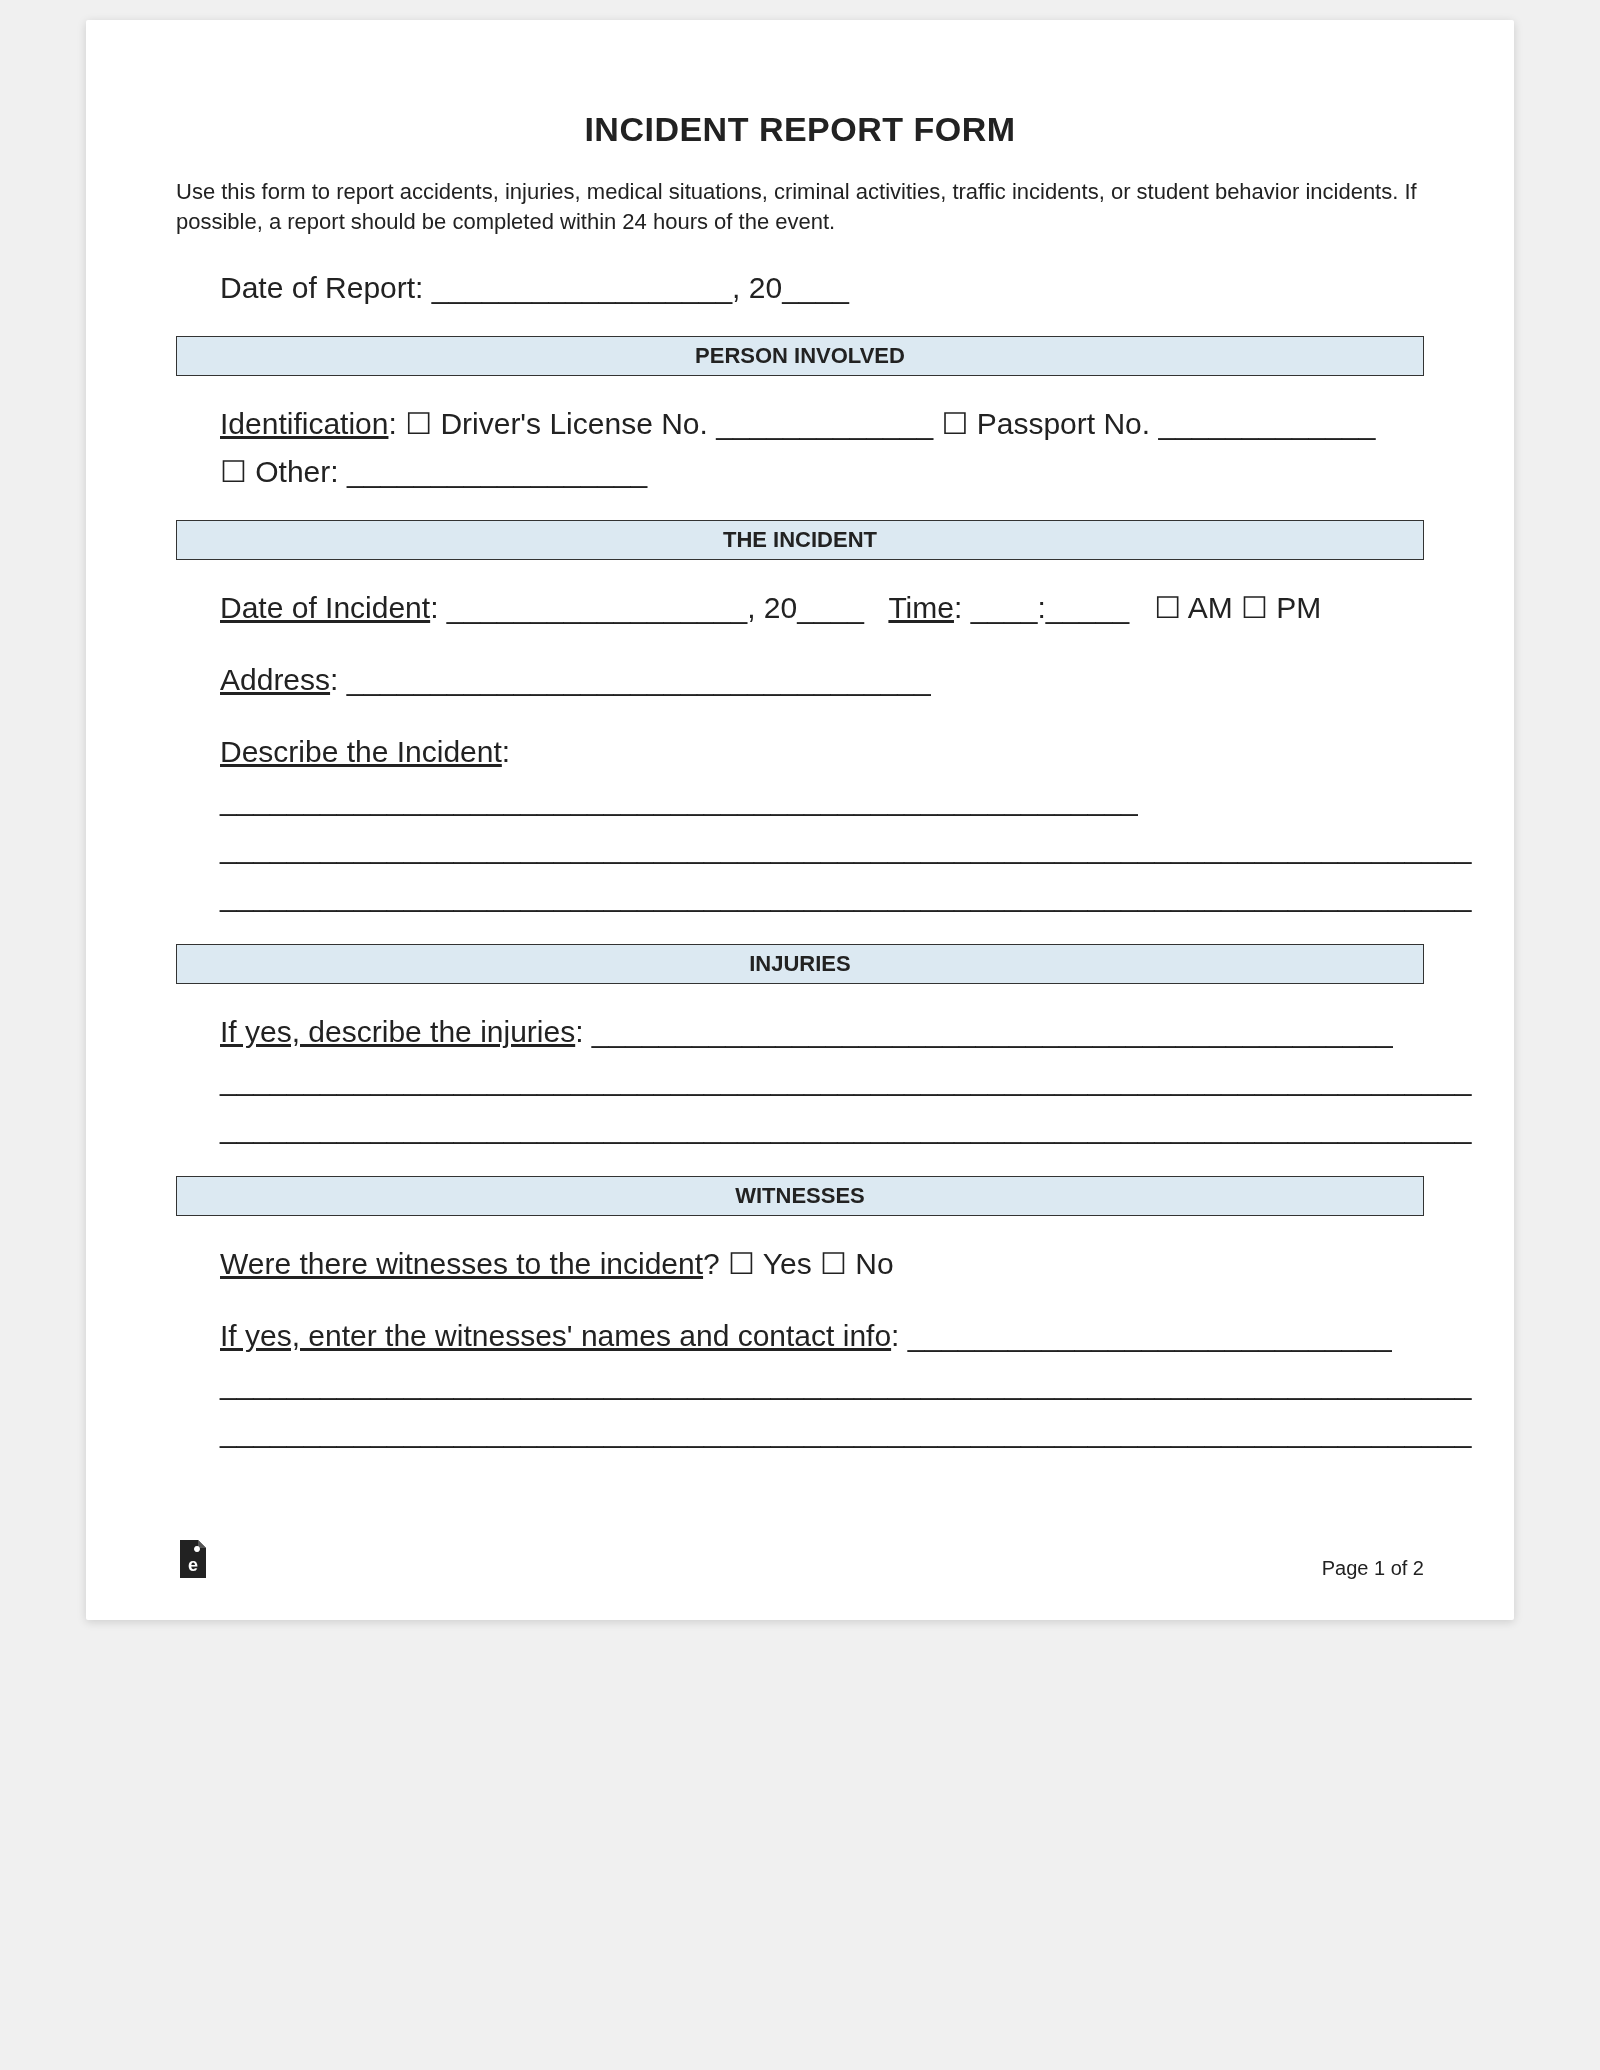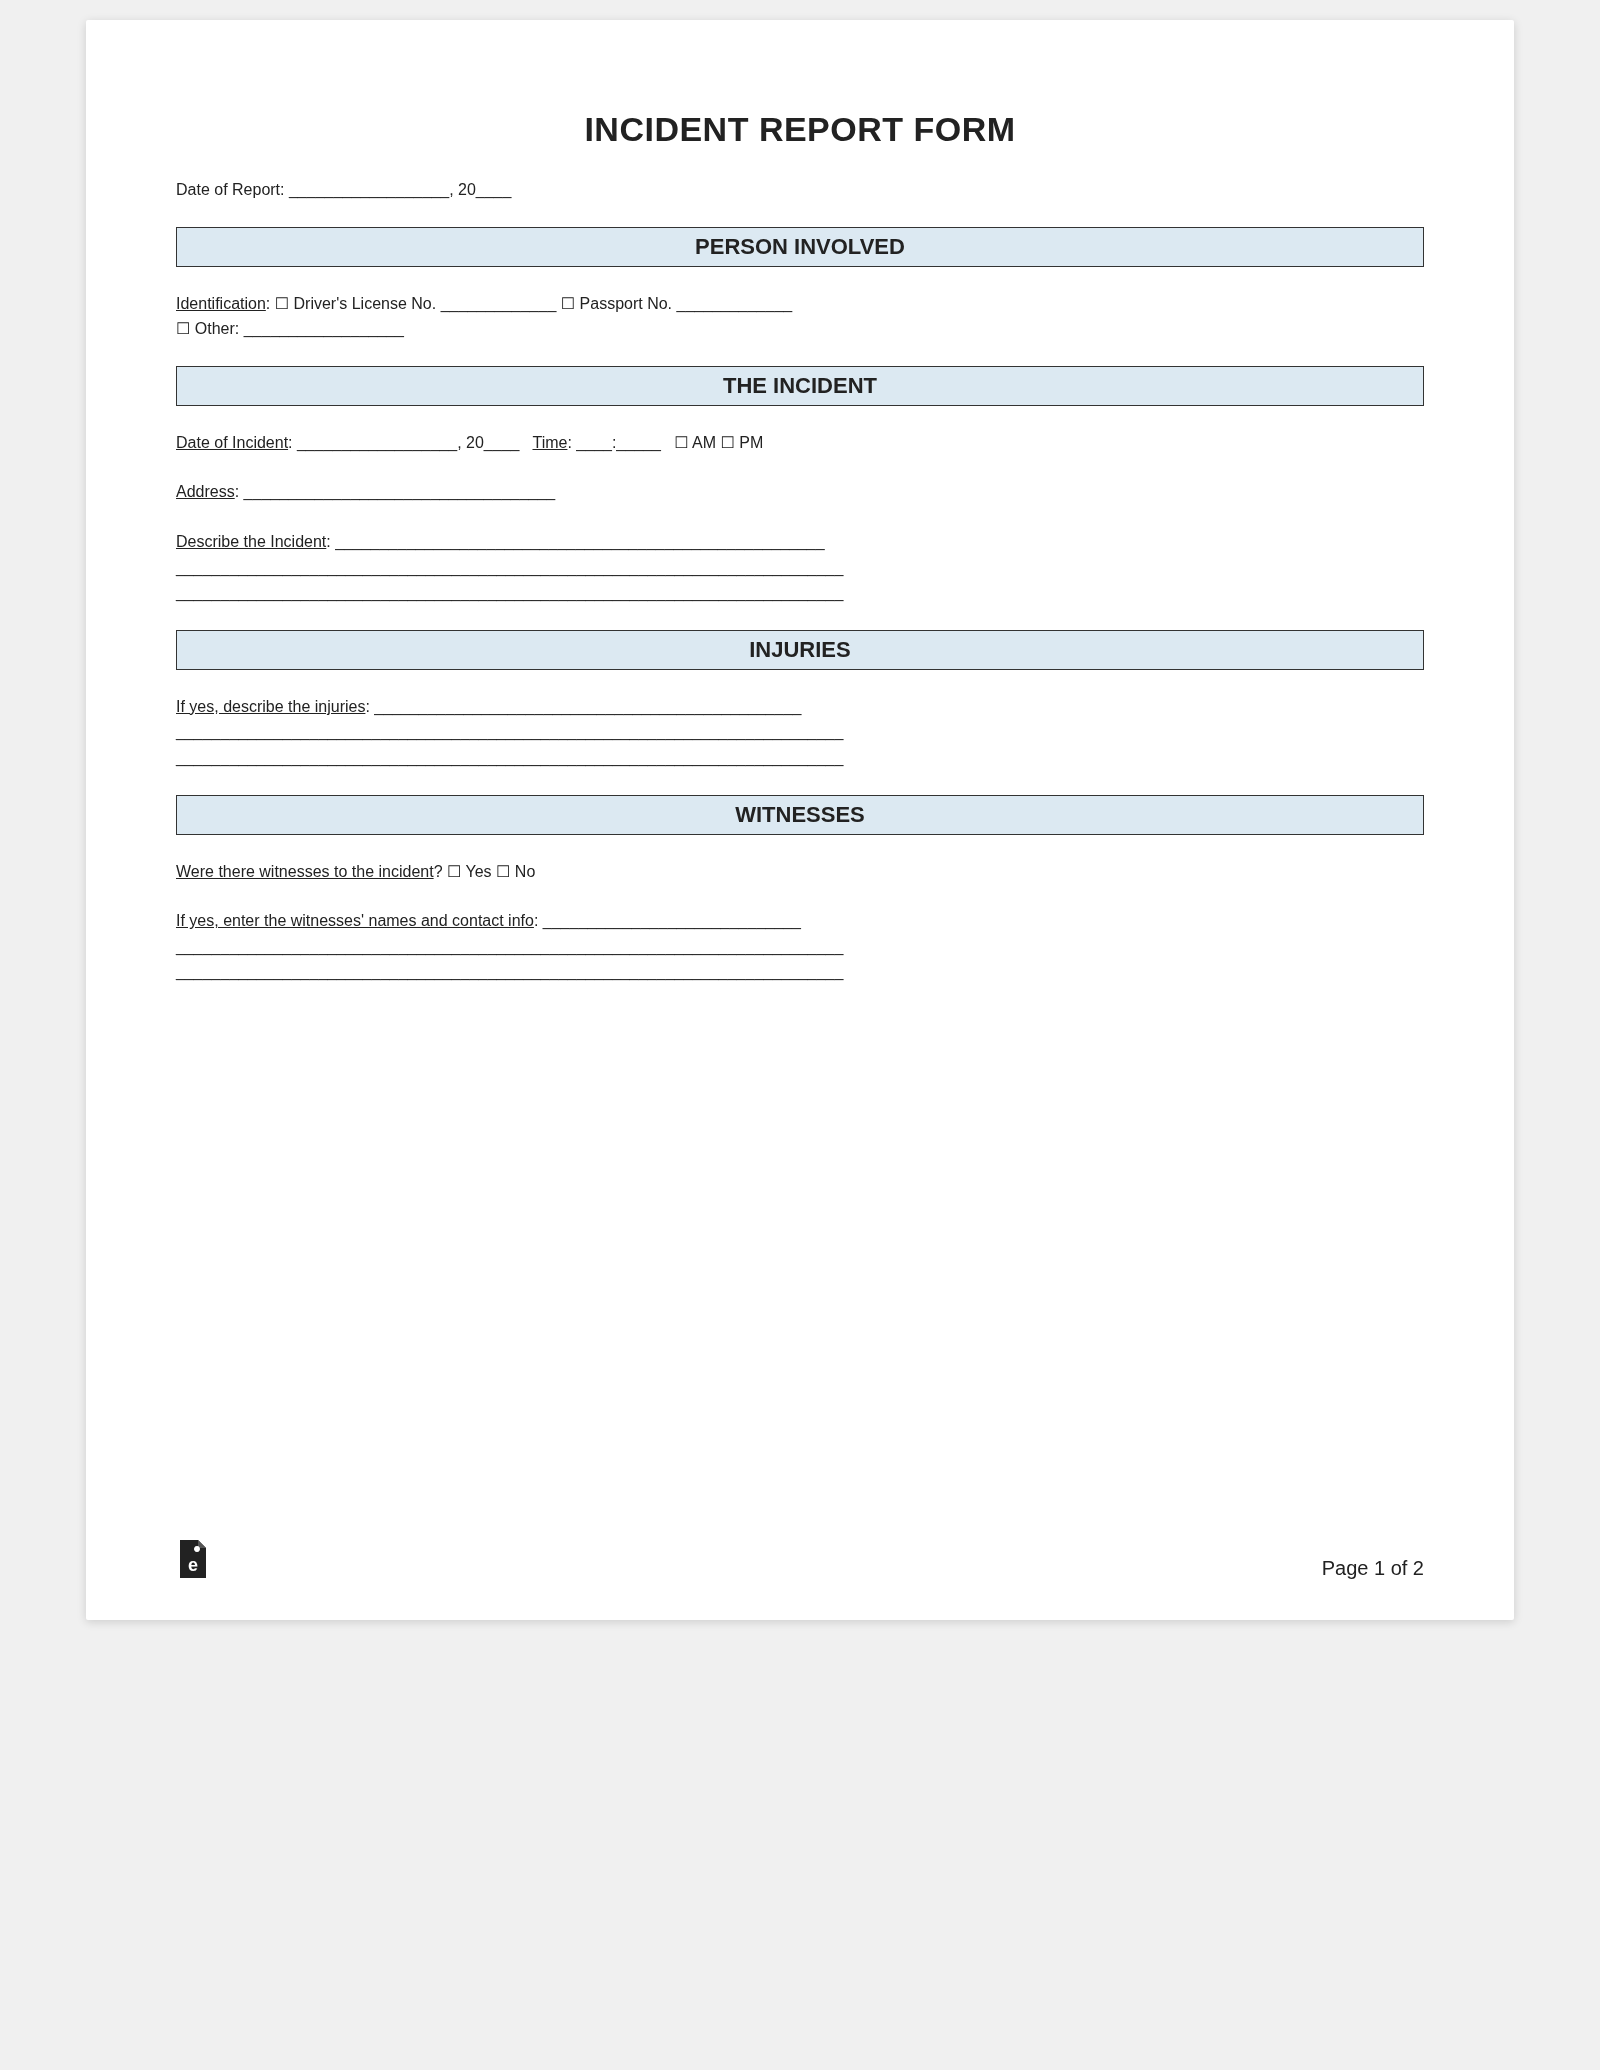--- a/index.html
+++ b/index.html
@@ -26,23 +26,24 @@
     font-weight: bold;
     letter-spacing: 0.5px;
     margin-bottom: 28px;
   }
   .intro {
     font-size: 22px;
     line-height: 1.35;
     margin-bottom: 28px;
   }
   .line {
-    font-size: 16px;
+    font-size: 30px;
     line-height: 1.6;
     margin-bottom: 24px;
+    margin-left: 44px;
   }
   .section-header {
     background: #dce9f2;
     border: 1px solid #333;
     text-align: center;
     font-weight: bold;
     font-size: 22px;
     padding: 6px 0;
     margin-bottom: 24px;
   }
@@ -65,20 +66,21 @@
   .logo svg { width: 100%; height: 100%; }
   .cb { font-family: 'Segoe UI Symbol','Arial Unicode MS',Arial; }
 </style>
 </head>
 <body>
 
 <div class="page">
 
   <h1 class="title">INCIDENT REPORT FORM</h1>
 
+  <p class="intro">Use this form to report accidents, injuries, medical situations, criminal activities, traffic incidents, or student behavior incidents. If possible, a report should be completed within 24 hours of the event.</p>
 
   <p class="line">
     <span>Date of Report:</span>
     <span>__________________</span><span>, 20</span><span>____</span>
   </p>
 
   <div class="section-header">PERSON INVOLVED</div>
 
 
   <p class="line">

